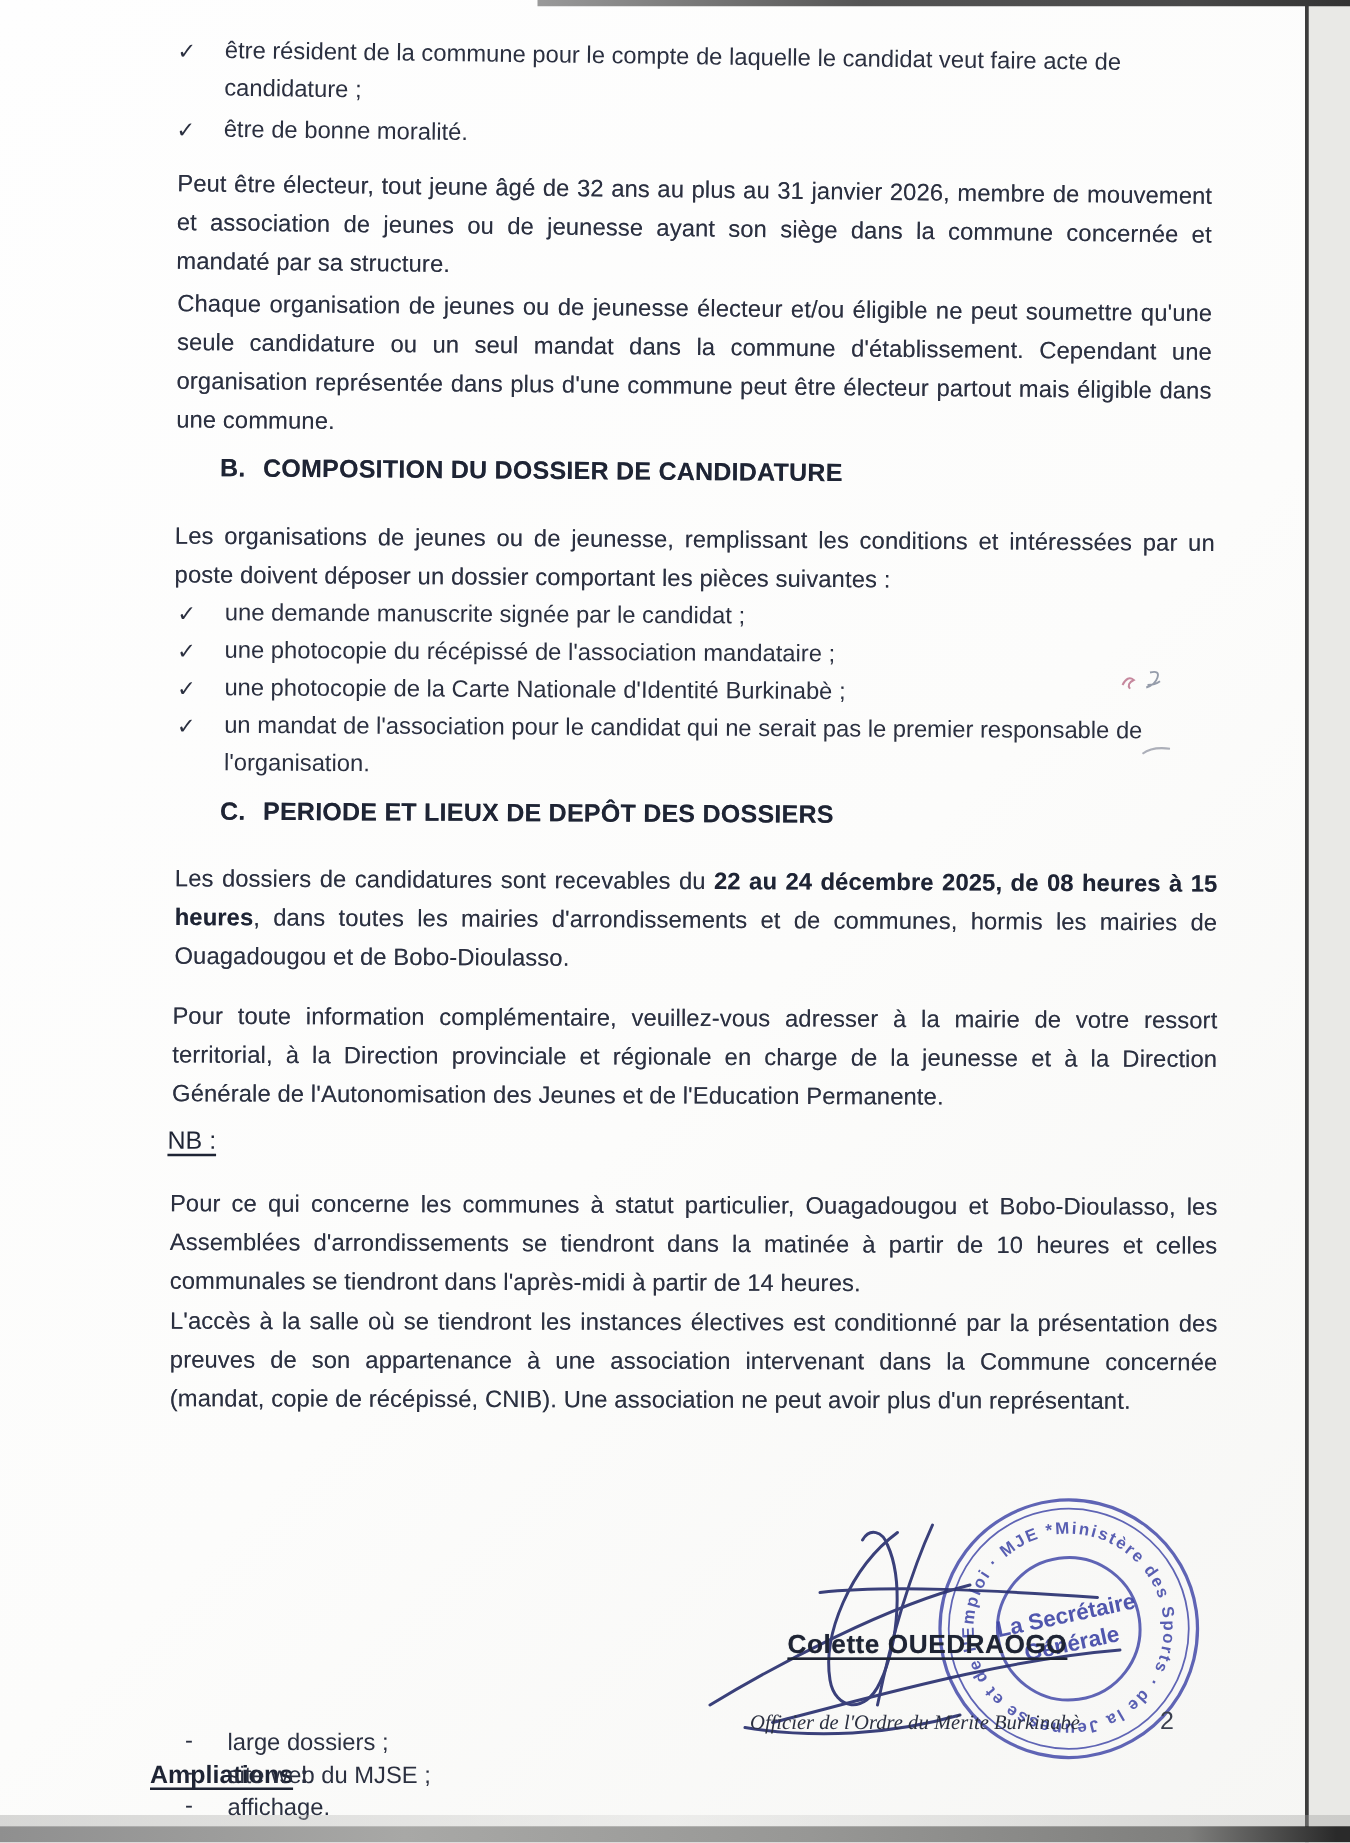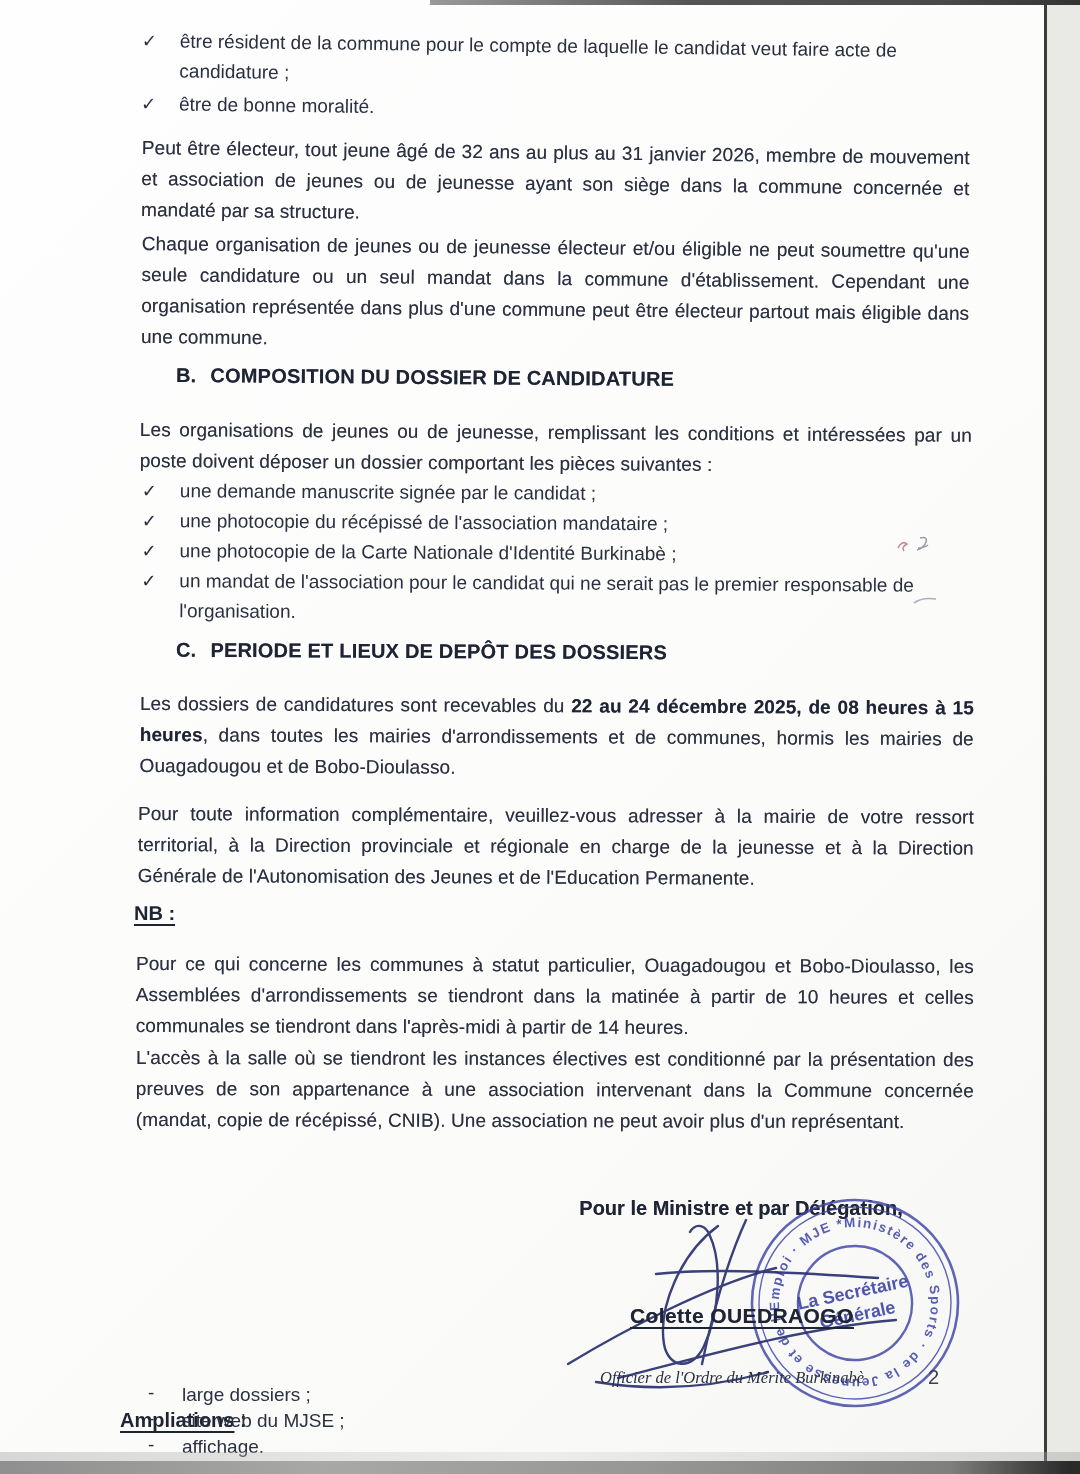--- a/index.html
+++ b/index.html
@@ -17,21 +17,21 @@
   .heading {
     position:absolute; font-weight:bold; font-size:20px; color:#1e2434;
     letter-spacing:.2px; text-shadow:0 0 .5px rgba(30,36,52,.6);
     white-space:nowrap;
   }
   .heading .hl { display:inline-block; margin-right:14px; }
   .chk-list { position:absolute; font-size:19px; line-height:30px; }
   .chk-item { position:relative; padding-left:38px; }
   .chk-mark { position:absolute; left:0; top:0; font-size:18px; color:#2b3040; }
   .b { font-weight:bold; color:#1e2434; }
-  .nb-label { position:absolute; font-weight:bold; font-size:20px; color:#1e2434;
+  .nb-label { position:absolute; font-weight:normal; font-size:20px; color:#1e2434;
     text-decoration:underline; text-underline-offset:4px; }
   .sig-block { position:absolute; text-align:center; font-weight:bold; font-size:20px;
     line-height:32px; color:#1e2434; text-shadow:0 0 .5px rgba(30,36,52,.6); }
   .sig-name { position:absolute; font-weight:bold; font-size:21px; color:#1e2434;
     text-decoration:underline; text-underline-offset:4px; letter-spacing:.4px;
     text-shadow:0 0 .6px rgba(30,36,52,.6); }
   .sig-title { position:absolute; font-family:"Liberation Serif", serif;
     font-style:italic; font-size:16.5px; color:#2b3040; }
   .page-num { position:absolute; font-size:20px; color:#3a3f4e; }
   .amp-label { position:absolute; font-weight:bold; font-size:20px; color:#1e2434; }
@@ -113,21 +113,20 @@
 
   <div class="txt" style="left:138px; top:798px; width:836px; transform:rotate(.25deg); transform-origin:0 0;">Pour toute information complémentaire, veuillez-vous adresser à la mairie de votre ressort territorial, à la Direction provinciale et régionale en charge de la jeunesse et à la Direction Générale de l'Autonomisation des Jeunes et de l'Education Permanente.</div>
 
   <div class="nb-label" style="left:134px; top:902px; transform:rotate(.2deg);">NB :</div>
 
   <div class="txt" style="left:136px; top:948px; width:838px; transform:rotate(.2deg); transform-origin:0 0;">Pour ce qui concerne les communes à statut particulier, Ouagadougou et Bobo-Dioulasso, les Assemblées d'arrondissements se tiendront dans la matinée à partir de 10 heures et celles communales se tiendront dans l'après-midi à partir de 14 heures.</div>
 
   <div class="txt" style="left:136px; top:1042px; width:838px; transform:rotate(.15deg); transform-origin:0 0;">L'accès à la salle où se tiendront les instances électives est conditionné par la présentation des preuves de son appartenance à une association intervenant dans la Commune concernée (mandat, copie de récépissé, CNIB). Une association ne peut avoir plus d'un représentant.</div>
 
   <div class="sig-block" style="left:556px; top:1192px; width:370px;">
-    <div>Pour le Ministre et par Délégation,</div>
   </div>
 
   <svg class="abs" style="left:742px; top:1190px; transform:rotate(-8deg);" width="226" height="226" viewBox="0 0 226 226">
     <defs>
       <path id="ringPath" d="M 113 37 A 76 76 0 1 1 112.9 37"></path>
     </defs>
     <g stroke="#3d44a6" fill="none" opacity=".82">
       <circle cx="113" cy="113" r="103" stroke-width="2.6"></circle>
       <circle cx="113" cy="113" r="96" stroke-width="1.4"></circle>
       <circle cx="113" cy="113" r="57" stroke-width="2.4"></circle>

